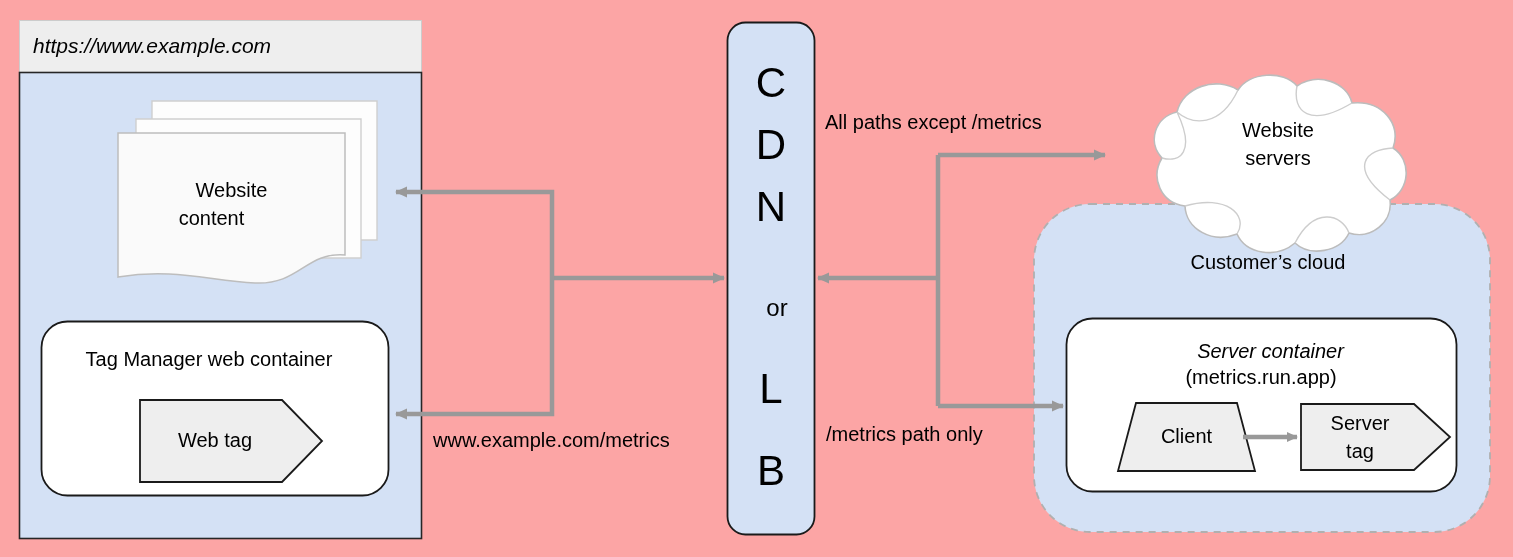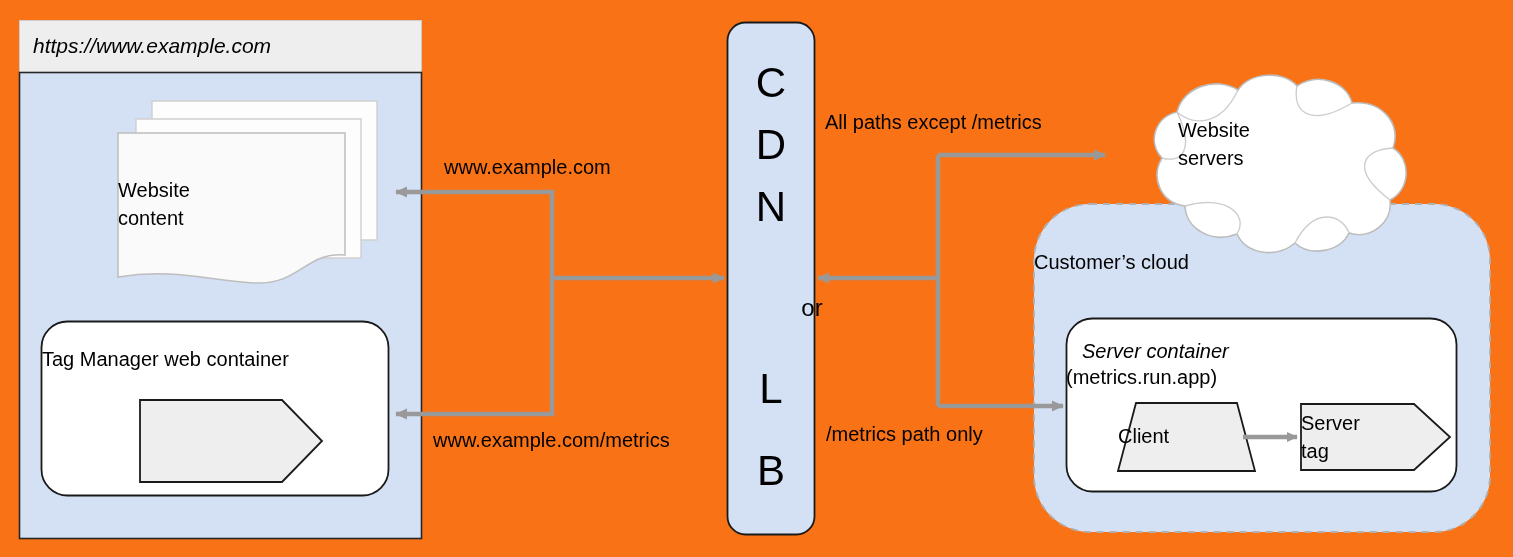--- a/index.html
+++ b/index.html
@@ -7,39 +7,39 @@
     padding: 0;
     background: #ffffff;
   }
   body {
     font-family: "Liberation Sans", sans-serif;
   }
   #canvas {
     position: relative;
     width: 1513px;
     height: 557px;
-    background: #f97316;
+    background: #fca5a5;
     overflow: hidden;
   }
   svg.layer {
     position: absolute;
     left: 0;
     top: 0;
     width: 1513px;
     height: 557px;
   }
   .lbl {
     position: absolute;
     color: #000000;
     font-size: 20px;
     line-height: 25px;
     white-space: pre;
     font-family: "Liberation Sans", sans-serif;
   }
-  .lbl.ctr { }
+  .lbl.ctr { text-align: center; }
   .url-bar-text {
     font-style: italic;
     font-size: 21px;
   }
   .cdn-letter {
     font-size: 42px;
     font-weight: normal;
     line-height: 1;
     text-align: center;
   }
@@ -127,29 +127,29 @@
     <path d="M1243,437 L1297,437" fill="none" stroke="#999999" stroke-width="4.5" marker-end="url(#arrowGraySm)"></path>
   </svg>
 
   <div class="lbl url-bar-text" style="left:33px; top:33px;">https://www.example.com</div>
 
   <div class="lbl ctr" style="left:118px; top:178px; width:227px;">Website</div>
   <div class="lbl ctr" style="left:118px; top:206px; width:187px;">content</div>
 
   <div class="lbl ctr" style="left:42px; top:347px; width:334px;">Tag Manager web container</div>
 
+  <div class="lbl ctr" style="left:140px; top:428px; width:150px;">Web tag</div>
 
   <div class="lbl cdn-letter" style="left:727px; top:62px; width:88px;">C</div>
   <div class="lbl cdn-letter" style="left:727px; top:124px; width:88px;">D</div>
   <div class="lbl cdn-letter" style="left:727px; top:186px; width:88px;">N</div>
-  <div class="lbl cdn-or" style="left:727px; top:296px; width:100px;margin-left:35px;">or</div>
+  <div class="lbl cdn-or" style="left:727px; top:296px; width:100px;">or</div>
   <div class="lbl cdn-letter" style="left:727px; top:368px; width:88px;">L</div>
   <div class="lbl cdn-letter" style="left:727px; top:450px; width:88px;">B</div>
 
-  <div class="lbl" style="left:444px; top:155px;">www.example.com</div>
   <div class="lbl" style="left:433px; top:428px;">www.example.com/metrics</div>
   <div class="lbl" style="left:826px; top:422px;">/metrics path only</div>
   <div class="lbl" style="left:825px; top:110px;">All paths except /metrics</div>
 
   <div class="lbl ctr" style="left:1178px; top:118px; width:200px;">Website</div>
   <div class="lbl ctr" style="left:1178px; top:146px; width:200px;">servers</div>
 
   <div class="lbl ctr" style="left:1034px; top:250px; width:468px;">Customer’s cloud</div>
 
   <div class="lbl ctr" style="left:1082px; top:339px; width:377px;font-style:italic;">Server container</div>

